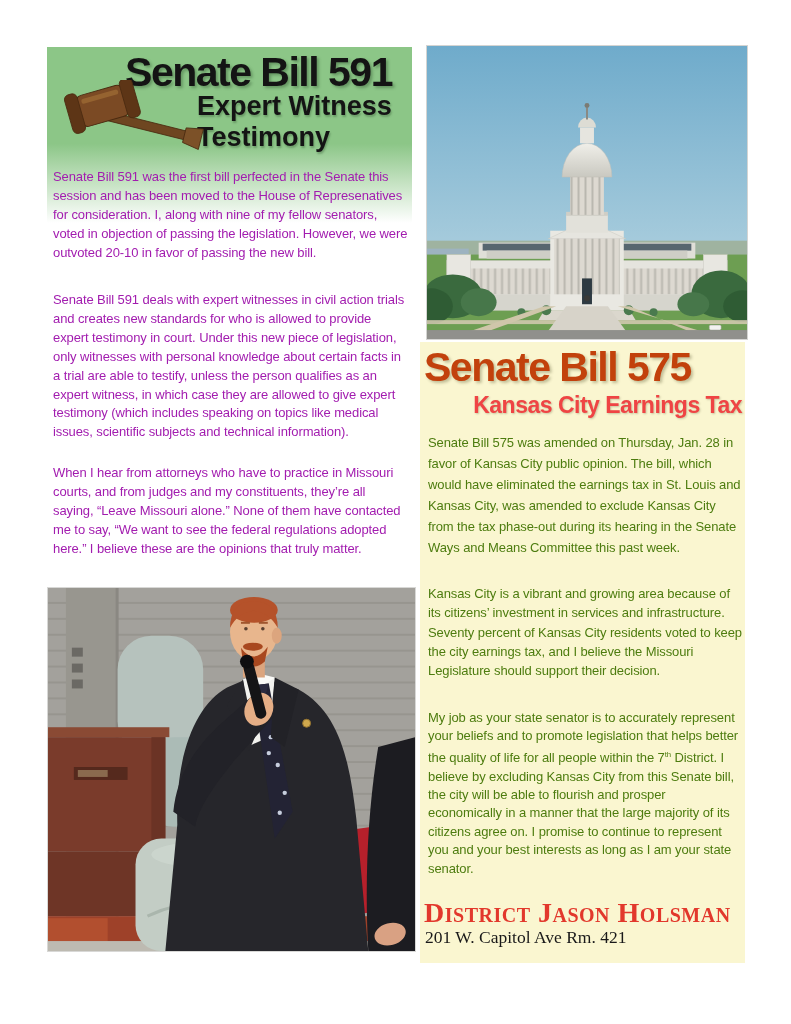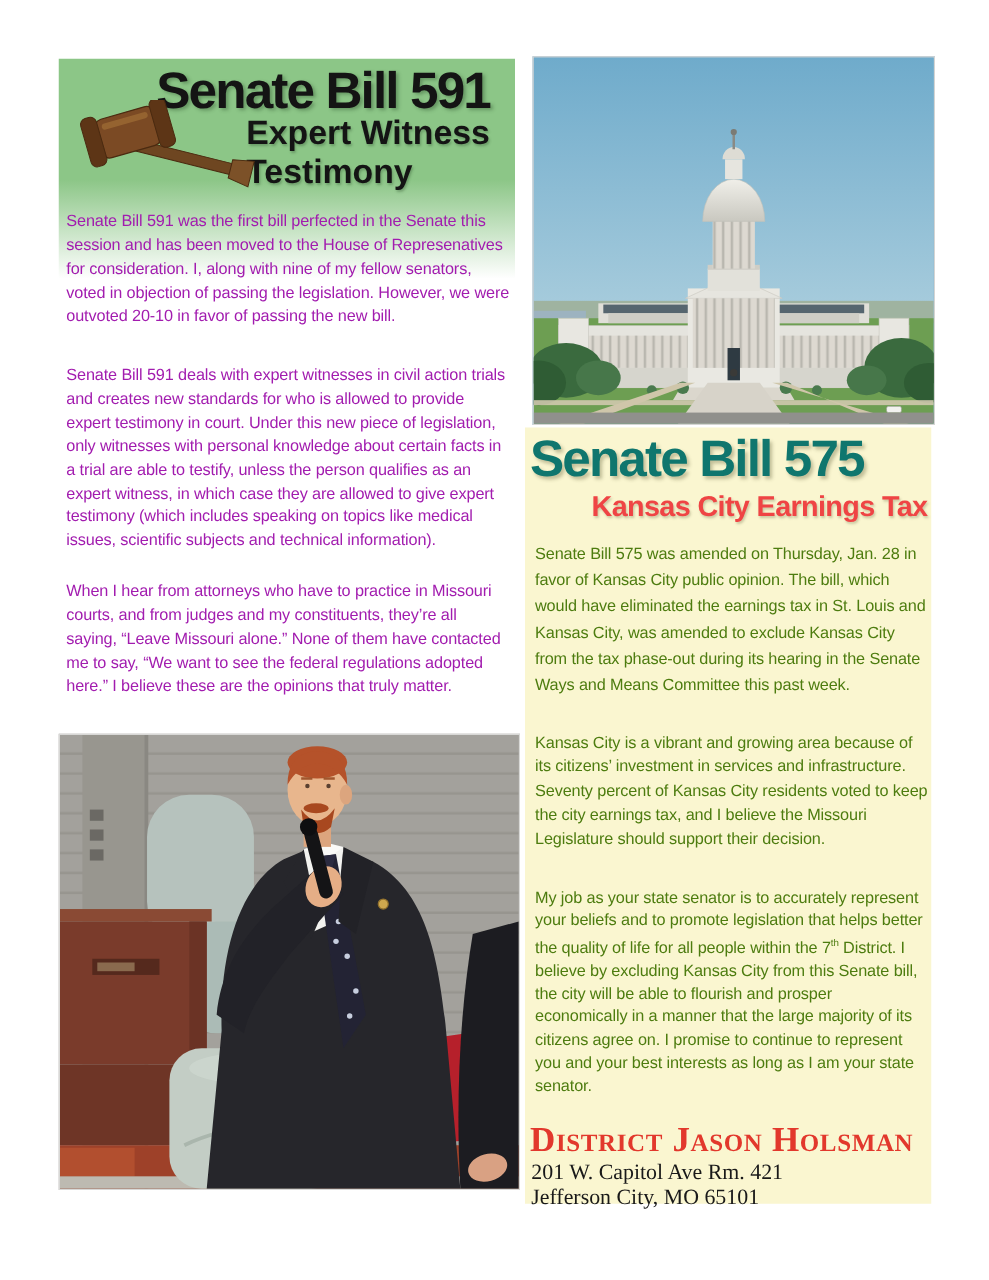--- a/index.html
+++ b/index.html
@@ -23,21 +23,21 @@
   figure{margin:0;}
   .photo-left{position:absolute;left:47px;top:587px;width:369px;height:365px;
     border:1px solid #d8d8d6;box-sizing:border-box;background:#a3a19c;}
   .photo-left svg,.photo-right svg{display:block;width:100%;height:100%;}
 
   
   .photo-right{position:absolute;left:426px;top:45px;width:322px;height:295px;
     border:1px solid #d4d4d2;box-sizing:border-box;background:#7fb3d2;}
   .yellow-panel{position:absolute;left:420px;top:342px;width:325px;height:621px;background:#faf6d0;}
   .sb575-title{position:absolute;left:424px;top:344px;margin:0;font-size:41px;font-weight:bold;
-    letter-spacing:-1.5px;color:#0f766e;text-shadow:2px 2px 3px rgba(60,60,20,.3);}
+    letter-spacing:-1.5px;color:#c2410c;text-shadow:2px 2px 3px rgba(60,60,20,.3);}
   .sb575-sub{position:absolute;left:424px;top:392px;width:318px;margin:0;text-align:right;
     font-size:23px;font-weight:bold;color:#ef4444;letter-spacing:-0.5px;
     text-shadow:1px 1px 2px rgba(60,60,20,.25);}
 
   .rp{position:absolute;left:428px;width:314px;margin:0;font-size:13px;letter-spacing:-0.1px;
       color:#4d7c0f;}
   .rp1{top:432px;line-height:21px}
   .rp2{top:584px;line-height:19.3px}
   .rp3{top:709px;line-height:18.4px}
   .sup{vertical-align:super;font-size:0.6em;}
@@ -224,16 +224,15 @@
   <h2 class="sb575-title">Senate Bill 575</h2>
   <div class="sb575-sub">Kansas City Earnings Tax</div>
 
   <p class="rp rp1">Senate Bill 575 was amended on Thursday, Jan. 28 in favor of Kansas City public opinion. The bill, which would have eliminated the earnings tax in St. Louis and Kansas City, was amended to exclude Kansas City from the tax phase-out during its hearing in the Senate Ways and Means Committee this past week.</p>
   <p class="rp rp2">Kansas City is a vibrant and growing area because of its citizens’ investment in services and infrastructure. Seventy percent of Kansas City residents voted to keep the city earnings tax, and I believe the Missouri Legislature should support their decision.</p>
   <p class="rp rp3"><span>My job as your state senator is to accurately represent your beliefs and to promote legislation that helps better the quality of life for all people within the 7</span><span class="sup">th</span><span> District. I believe by excluding Kansas City from this Senate bill, the city will be able to flourish and prosper economically in a manner that the large majority of its citizens agree on. I promise to continue to represent you and your best interests as long as I am your state senator.</span></p>
 
   <h3 class="sig-name">District Jason Holsman</h3>
   <div class="sig-addr">
     <div>201 W. Capitol Ave Rm. 421</div>
-    <div>Jefferson City, MO 65101</div>
   </div>
 
 </div>
 
 </body></html>

